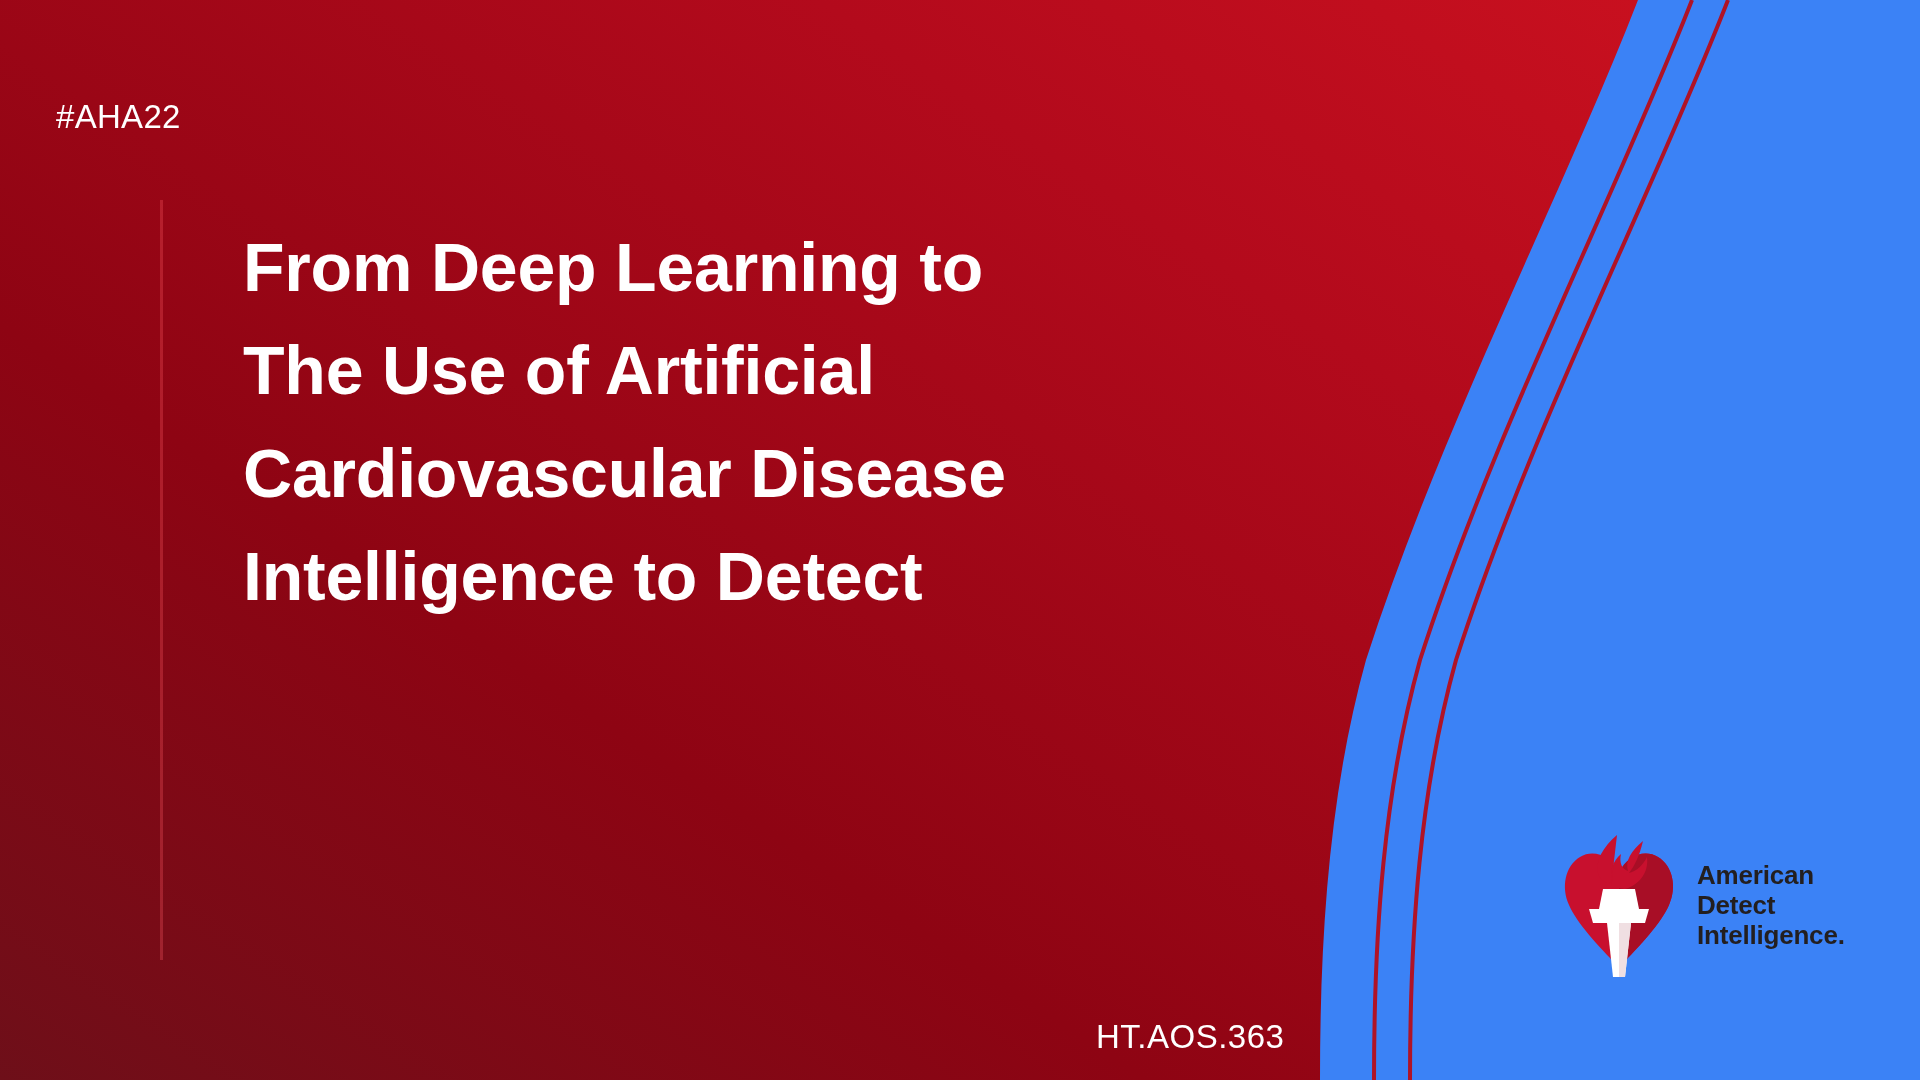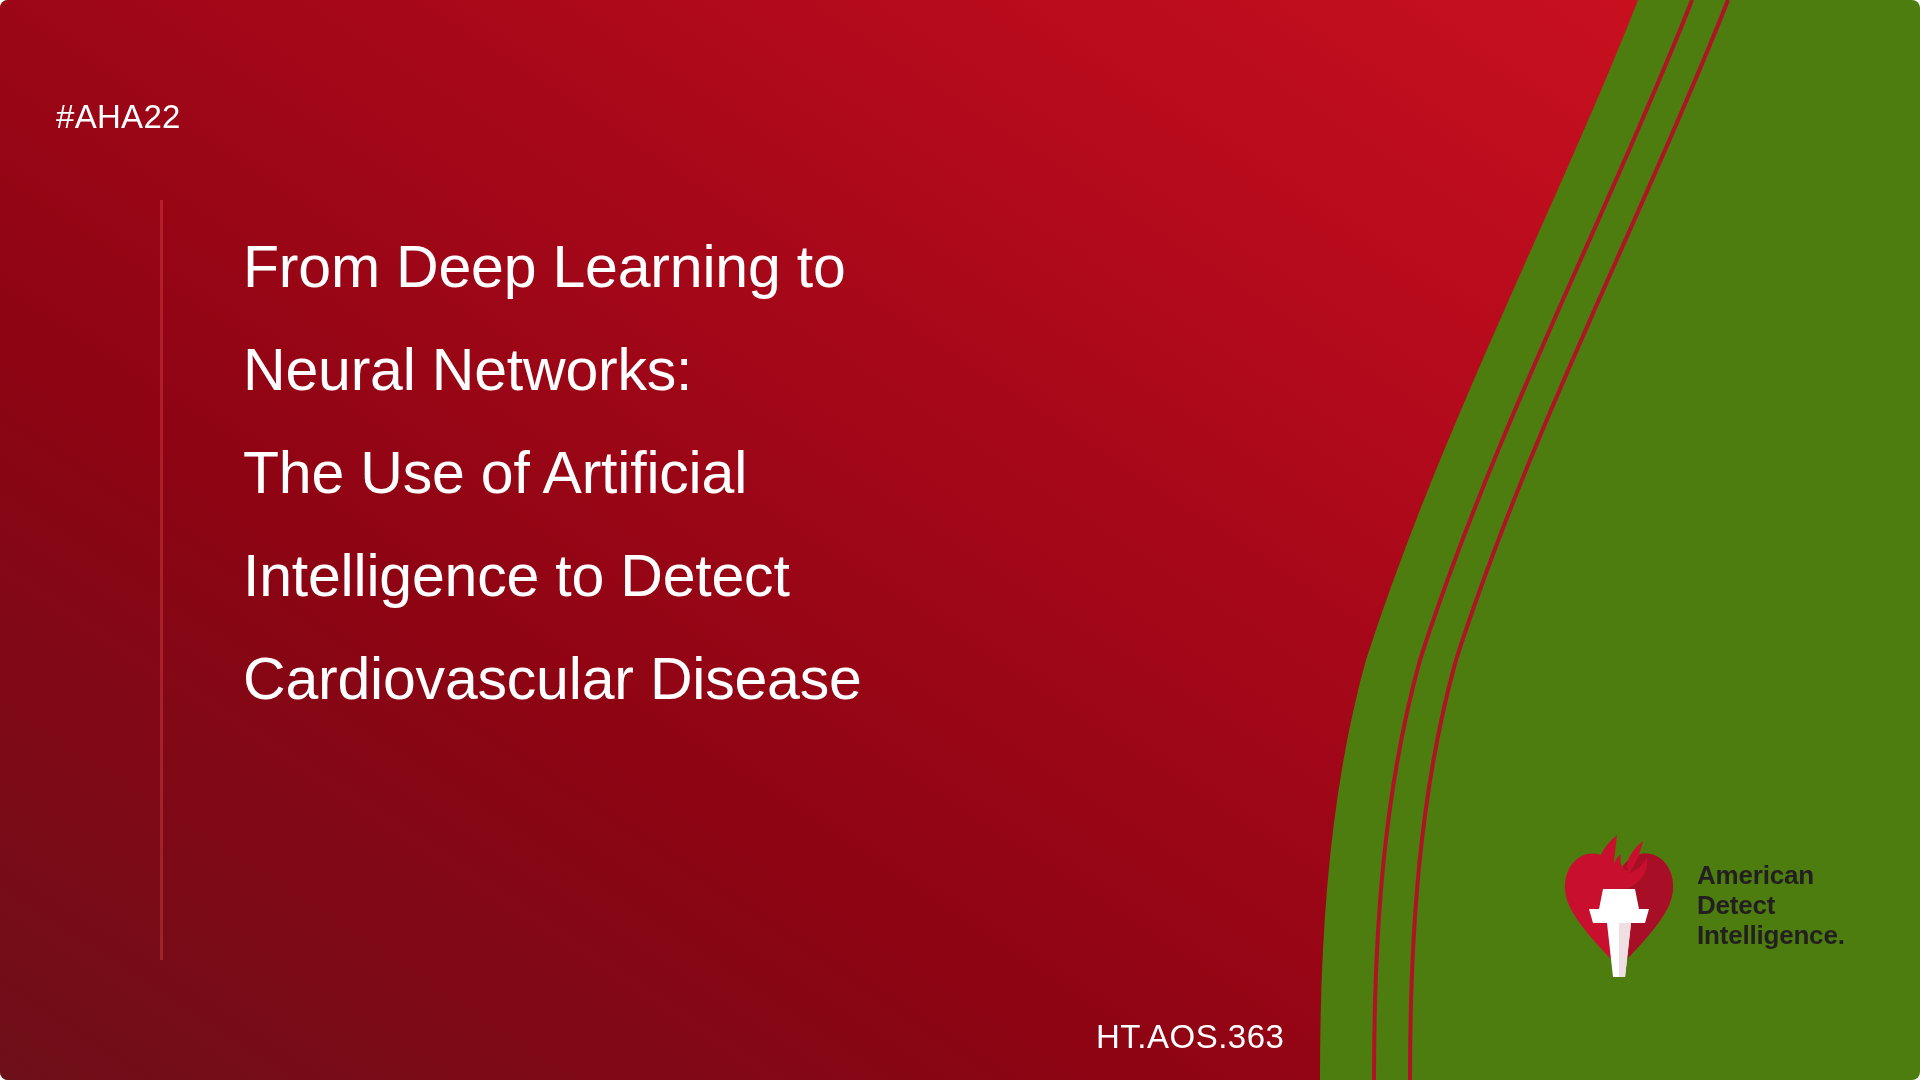--- a/index.html
+++ b/index.html
@@ -11,23 +11,22 @@
     width: 1920px;
     height: 1080px;
     overflow: hidden;
     font-family: "Liberation Sans", sans-serif;
   }
 
   #slide {
     position: relative;
     width: 1920px;
     height: 1080px;
-    background: #4d7c0f;
+    background: #3b82f6;
     overflow: hidden;
-    border-radius: 8px;
   }
 
   
   #bg-art {
     position: absolute;
     left: 0;
     top: 0;
     width: 1920px;
     height: 1080px;
   }
@@ -56,22 +55,22 @@
   }
 
   
   #title-block {
     position: absolute;
     left: 243px;
     top: 216px;
     width: 960px;
   }
   .title-line {
-    font-size: 59px;
-    font-weight: normal;
+    font-size: 68px;
+    font-weight: bold;
     color: #ffffff;
     line-height: 103px;
     letter-spacing: -0.2px;
     white-space: nowrap;
   }
 
   
   #abstract-code {
     position: absolute;
     left: 1096px;
@@ -137,24 +136,23 @@
 
     <path d="M1728,0 C1650,200 1530,430 1456,660 C1420,790 1410,930 1410,1080" fill="none" stroke="#B01326" stroke-width="4"></path>
   </svg>
 
   <div id="accent-rule"></div>
 
   <div id="hashtag">#AHA22</div>
 
   <div id="title-block">
     <div class="title-line">From Deep Learning to</div>
-    <div class="title-line">Neural Networks:</div>
     <div class="title-line">The Use of Artificial</div>
+    <div class="title-line">Cardiovascular Disease</div>
     <div class="title-line">Intelligence to Detect</div>
-    <div class="title-line">Cardiovascular Disease</div>
   </div>
 
   <div id="abstract-code">HT.AOS.363</div>
 
   <div id="aha-logo">
 
     <svg id="aha-mark" viewBox="0 0 120 150">
 
       <path d="M60,46
                C52,28 34,22 21,30

